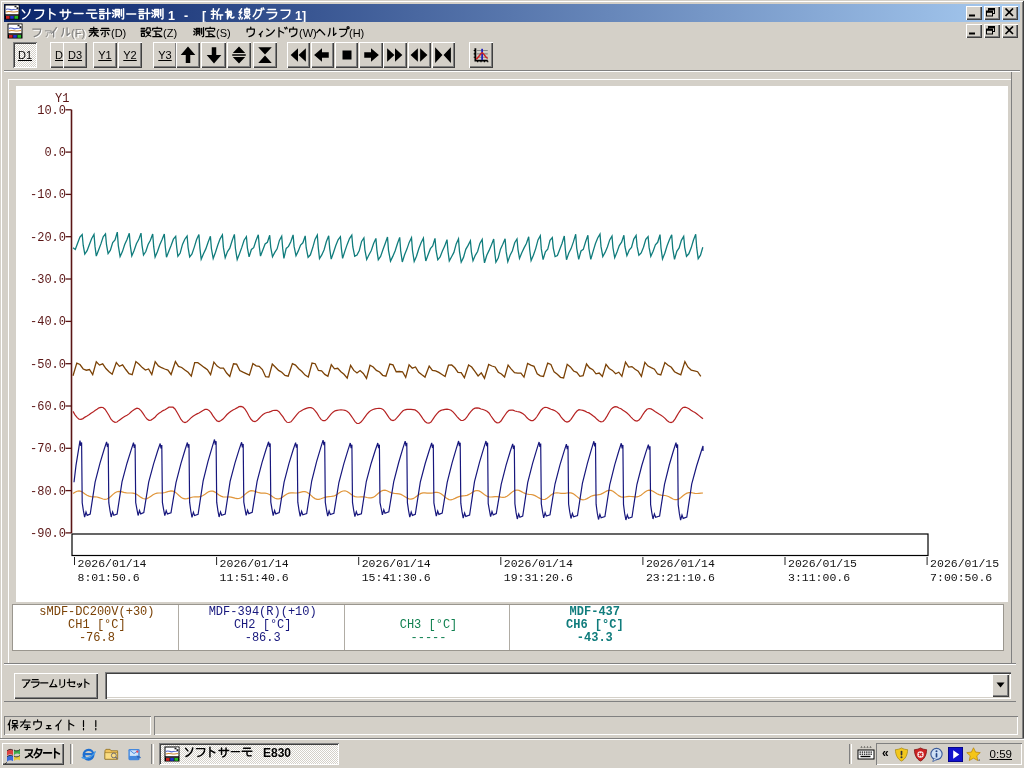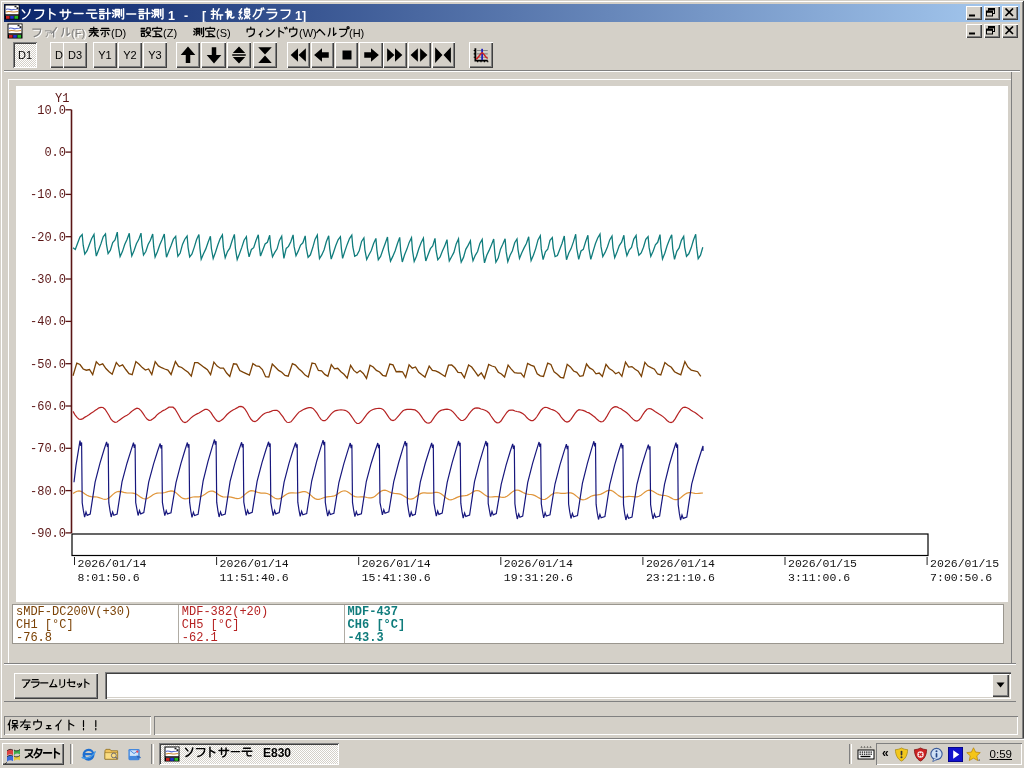--- a/index.html
+++ b/index.html
@@ -14,34 +14,34 @@
   box-shadow: inset 1px 1px 0 #fff, inset -1px -1px 0 #404040, inset -2px -2px 0 #808080;
   font:bold 9px "Liberation Sans"; color:#000; text-align:center; }
 .wbtn svg { position:absolute; left:2px; top:2px; width:11px; height:9px; }
 #menubar { position:absolute; left:4px; top:22px; right:4px; height:18px; background:#d4d0c8; }
 #menubar .appic { position:absolute; left:3px; top:1px; width:16px; height:16px; }
 #toolbar { position:absolute; left:4px; top:40px; right:4px; height:31px; background:#d4d0c8;
   border-bottom:1px solid #808080; box-shadow:0 1px 0 #fff; }
 .tbn { position:absolute; top:2px; height:26px; background:#d4d0c8;
   box-shadow: inset 1px 1px 0 #fff, inset -1px -1px 0 #404040, inset -2px -2px 0 #808080;
   display:flex; align-items:center; justify-content:center;
-  font:11px "Liberation Sans"; color:#000; }
+  font:11px "Liberation Sans"; color:#000;text-decoration:underline; }
 .tbn svg { width:18px; height:18px; }
 .tbn.pressed { box-shadow: inset 1px 1px 0 #808080, inset -1px -1px 0 #fff, inset 2px 2px 0 #404040;
   background-image:conic-gradient(#fff 0 25%, #d4d0c8 0 50%, #fff 0 75%, #d4d0c8 0);
   background-size:2px 2px; }
 #client { position:absolute; left:4px; top:72px; width:1012px; height:591px; background:#d4d0c8; }
 #client::before { content:""; position:absolute; left:4px; top:7px; right:4px; bottom:0;
   border-left:1px solid #fff; border-top:1px solid #fff; }
 #client::after { content:""; position:absolute; right:4px; top:0; bottom:0; width:1px; background:#808080; }
 #chartbox { position:absolute; left:12px; top:14px; width:992px; height:516px; background:#fff; }
 .mono { font-family:"Liberation Mono", monospace; font-size:12px; }
 .mono2 { font-family:"Liberation Mono", monospace; font-size:11.5px; }
-#legend { position:absolute; left:8px; top:532px; width:992px; height:40px; background:#fff;
-  border:1px solid #9a968e; display:flex; }
+#legend { position:absolute; left:8px; top:532px; width:992px; height:47px; background:#fff;
+  border:1px solid #9a968e; display:flex;text-align:center; }
 .lcell { width:165.8px; height:100%; border-right:1px solid #b0aca4; padding:1px 0 0 3px;
   font-family:"Liberation Mono", monospace; font-size:12px; line-height:13px; white-space:pre; }
 .lcell:last-child { border-right:none;font-weight:bold; }
 #alarmrow { position:absolute; left:4px; top:663px; width:1012px; height:39px;
   background:#d4d0c8; border-top:1px solid #808080; border-bottom:1px solid #808080;
   box-shadow: inset 0 1px 0 #fff; }
 #alarmbtn { position:absolute; left:10px; top:9px; width:84px; height:26px; background:#d4d0c8;
   box-shadow: inset 1px 1px 0 #fff, inset -1px -1px 0 #404040, inset -2px -2px 0 #808080; }
 #combo { position:absolute; left:101px; top:8px; width:906px; height:27px; background:#fff;
   box-shadow: inset 1px 1px 0 #808080, inset 2px 2px 0 #404040, inset -1px -1px 0 #fff, inset -2px -2px 0 #d4d0c8; }
@@ -239,21 +239,21 @@
           </svg>
         </div>
     </div>
   </div>
   <div id="toolbar">
       <div class="tbn pressed" style="left:9px;width:24px">D1</div>
       <div class="tbn" style="left:46px;width:24px">D2</div>
       <div class="tbn" style="left:59px;width:24px">D3</div>
       <div class="tbn" style="left:89px;width:24px">Y1</div>
       <div class="tbn" style="left:114px;width:24px">Y2</div>
-      <div class="tbn" style="left:139px;width:24px">Y3</div>
+      <div class="tbn" style="left:149px;width:24px">Y3</div>
       <div class="tbn" style="left:171.7px;width:24.5px">
         <svg viewBox="0 0 16 16">
           <path d="M8 0.5 L14.5 8 H10 V15 H6 V8 H1.5 Z" fill="#000"></path>
         </svg>
       </div>
       <div class="tbn" style="left:197.3px;width:24.5px">
         <svg viewBox="0 0 16 16">
           <path d="M8 15.5 L14.5 8 H10 V1 H6 V8 H1.5 Z" fill="#000"></path>
         </svg>
       </div>
@@ -361,21 +361,22 @@
 <text x="914.1" y="481" class="mono2" fill="#111">2026/01/15</text>
 <text x="914.1" y="494.5" class="mono2" fill="#111">7:00:50.6</text>
 <polyline points="73.0,493.6 75.0,492.2 77.0,491.2 79.0,490.8 81.0,491.3 83.0,492.4 85.0,493.9 87.0,495.2 89.0,496.1 91.0,496.6 93.0,496.8 95.0,496.8 97.0,497.0 99.0,497.6 101.0,498.3 103.0,499.0 105.0,499.3 107.0,499.0 109.0,497.9 111.0,496.3 113.0,494.4 115.0,492.8 117.0,491.7 119.0,491.3 121.0,491.6 123.0,492.1 125.0,492.7 127.0,493.0 129.0,493.0 131.0,493.0 133.0,493.1 135.0,493.6 137.0,494.5 139.0,495.9 141.0,497.4 143.0,498.5 145.0,499.0 147.0,498.6 149.0,497.6 151.0,496.2 153.0,494.8 155.0,493.7 157.0,493.2 159.0,493.0 161.0,493.0 163.0,492.9 165.0,492.5 167.0,491.9 169.0,491.3 171.0,490.9 173.0,491.1 175.0,492.1 177.0,493.6 179.0,495.5 181.0,497.2 183.0,498.4 185.0,498.9 187.0,498.7 189.0,498.2 191.0,497.5 193.0,497.0 195.0,496.8 197.0,496.9 199.0,496.8 201.0,496.4 203.0,495.5 205.0,494.2 207.0,492.8 209.0,491.6 211.0,491.0 213.0,491.1 215.0,492.1 217.0,493.4 219.0,494.9 221.0,496.1 223.0,496.8 225.0,497.0 227.0,497.0 229.0,496.9 231.0,497.2 233.0,497.7 235.0,498.2 237.0,498.6 239.0,498.5 241.0,497.7 243.0,496.3 245.0,494.4 247.0,492.7 249.0,491.4 251.0,490.7 253.0,490.8 255.0,491.4 257.0,492.1 259.0,492.7 261.0,493.1 263.0,493.1 265.0,493.2 267.0,493.5 269.0,494.3 271.0,495.5 273.0,496.9 275.0,498.2 277.0,498.9 279.0,498.9 281.0,498.1 283.0,496.8 285.0,495.3 287.0,494.0 289.0,493.2 291.0,492.9 293.0,492.9 295.0,493.0 297.0,492.9 299.0,492.6 301.0,492.1 303.0,491.6 305.0,491.7 307.0,492.3 309.0,493.7 311.0,495.4 313.0,497.2 315.0,498.6 317.0,499.4 319.0,499.4 321.0,498.8 323.0,498.0 325.0,497.3 327.0,496.8 329.0,496.6 331.0,496.5 333.0,496.2 335.0,495.6 337.0,494.5 339.0,493.1 341.0,491.8 343.0,491.0 345.0,490.8 347.0,491.5 349.0,492.8 351.0,494.3 353.0,495.7 355.0,496.6 357.0,497.0 359.0,497.0 361.0,496.8 363.0,496.8 365.0,497.0 367.0,497.5 369.0,497.9 371.0,497.9 373.0,497.4 375.0,496.2 377.0,494.5 379.0,492.7 381.0,491.2 383.0,490.4 385.0,490.2 387.0,490.8 389.0,491.7 391.0,492.6 393.0,493.2 395.0,493.5 397.0,493.6 399.0,493.9 401.0,494.4 403.0,495.4 405.0,496.7 407.0,498.0 409.0,498.9 411.0,499.2 413.0,498.7 415.0,497.5 417.0,496.0 419.0,494.5 421.0,493.4 423.0,492.9 425.0,492.9 427.0,493.1 429.0,493.2 431.0,493.1 433.0,492.8 435.0,492.4 437.0,492.3 439.0,492.7 441.0,493.7 443.0,495.3 445.0,497.0 447.0,498.6 449.0,499.6 451.0,499.8 453.0,499.3 455.0,498.4 457.0,497.4 459.0,496.6 461.0,496.2 463.0,495.9 465.0,495.7 467.0,495.3 469.0,494.4 471.0,493.2 473.0,491.9 475.0,490.9 477.0,490.5 479.0,490.9 481.0,492.0 483.0,493.5 485.0,495.1 487.0,496.3 489.0,496.9 491.0,497.0 493.0,496.8 495.0,496.6 497.0,496.6 499.0,496.8 501.0,497.2 503.0,497.4 505.0,497.1 507.0,496.2 509.0,494.8 511.0,493.0 513.0,491.4 515.0,490.4 517.0,490.0 519.0,490.4 521.0,491.4 523.0,492.5 525.0,493.4 527.0,494.0 529.0,494.3 531.0,494.5 533.0,494.9 535.0,495.6 537.0,496.7 539.0,497.9 541.0,499.0 543.0,499.5 545.0,499.3 547.0,498.3 549.0,496.8 551.0,495.1 553.0,493.8 555.0,493.0 557.0,492.8 559.0,493.0 561.0,493.3 563.0,493.4 565.0,493.3 567.0,493.0 569.0,492.8 571.0,492.9 573.0,493.6 575.0,495.0 577.0,496.6 579.0,498.2 581.0,499.4 583.0,499.8 585.0,499.5 587.0,498.6 589.0,497.4 591.0,496.3 593.0,495.6 595.0,495.2 597.0,495.0 599.0,494.7 601.0,494.1 603.0,493.1 605.0,492.0 607.0,490.9 609.0,490.3 611.0,490.4 613.0,491.3 615.0,492.8 617.0,494.4 619.0,495.9 621.0,496.8 623.0,497.2 625.0,497.0 627.0,496.7 629.0,496.4 631.0,496.5 633.0,496.7 635.0,496.9 637.0,496.9 639.0,496.3 641.0,495.2 643.0,493.6 645.0,492.0 647.0,490.7 649.0,490.2 651.0,490.4 653.0,491.3 655.0,492.5 657.0,493.7 659.0,494.6 661.0,495.1 663.0,495.3 665.0,495.5 667.0,496.0 669.0,496.8 671.0,497.9 673.0,499.0 675.0,499.7 677.0,499.6 679.0,498.9 681.0,497.5 683.0,495.7 685.0,494.2 687.0,493.1 689.0,492.6 691.0,492.7 693.0,493.0 695.0,493.4 697.0,493.5 699.0,493.3 701.0,493.1 703.0,493.0" fill="none" stroke="#e0953a" stroke-width="1.2" transform="translate(-16 -86)"></polyline>
 <polyline points="73.0,247.7 75.3,249.4 77.6,243.2 79.9,237.1 82.2,234.5 83.2,245.2 84.8,254.0 87.1,250.7 89.4,244.5 91.7,238.5 94.0,234.4 95.0,246.4 96.3,256.1 98.6,249.9 100.9,243.9 103.2,236.8 105.5,233.9 106.5,244.7 108.1,253.5 110.4,250.2 112.7,242.5 115.0,239.9 117.3,232.1 118.3,245.6 120.1,256.6 122.4,251.6 124.7,244.6 127.0,239.5 129.3,233.3 130.3,245.7 131.8,255.9 134.1,250.4 136.4,243.7 138.7,239.6 141.0,233.1 142.0,245.1 143.5,255.0 145.8,251.5 148.1,244.5 150.4,240.2 152.7,234.0 153.7,246.7 155.1,257.0 157.4,251.7 159.7,245.0 162.0,239.8 164.3,234.1 165.3,246.8 166.5,257.2 168.8,251.2 171.1,245.4 173.4,239.2 175.7,236.4 176.7,247.3 177.9,256.3 180.2,253.0 182.5,244.4 184.8,239.2 187.1,236.0 188.1,247.6 189.7,257.0 192.0,253.9 194.3,247.1 196.6,239.6 198.9,234.6 199.9,248.1 201.2,259.2 203.5,253.8 205.8,248.9 208.1,242.2 210.4,236.2 211.4,248.5 213.2,258.5 215.5,252.2 217.8,245.0 220.1,238.8 222.4,234.9 223.4,247.4 225.2,257.7 227.5,251.6 229.8,248.1 232.1,240.8 234.4,234.4 235.4,248.3 237.2,259.6 239.5,253.8 241.8,247.4 244.1,240.2 246.4,236.6 247.4,247.8 249.1,256.9 251.4,249.5 253.7,247.7 256.0,240.5 258.3,234.8 259.3,246.5 260.5,256.1 262.8,249.9 265.1,243.9 267.4,242.3 269.7,235.2 270.7,247.1 272.5,256.8 274.8,252.4 277.1,248.8 279.4,240.4 281.7,236.2 282.7,248.4 283.9,258.3 286.2,248.4 288.5,246.4 290.8,241.7 293.1,234.9 294.1,246.4 296.0,255.8 298.3,250.9 300.6,245.0 302.9,242.8 305.2,235.9 306.2,247.7 308.1,257.3 310.4,254.8 312.7,247.8 315.0,239.4 317.3,235.0 318.3,247.9 319.5,258.5 321.8,254.9 324.1,249.7 326.4,241.5 328.7,235.7 329.7,248.6 331.2,259.1 333.5,252.5 335.8,245.5 338.1,239.8 340.4,236.7 341.4,248.6 342.6,258.3 344.9,251.1 347.2,244.4 349.5,238.6 351.8,235.1 352.8,246.7 354.7,256.2 357.0,255.1 359.3,250.5 361.6,241.4 363.9,238.0 364.9,249.8 366.7,259.5 369.0,254.8 371.3,250.5 373.6,243.6 375.9,238.4 376.9,250.1 378.3,259.7 380.6,256.5 382.9,249.8 385.2,243.6 387.5,237.0 388.5,250.3 390.5,261.1 392.8,256.4 395.1,250.9 397.4,243.8 399.7,237.4 400.7,250.9 402.3,262.0 404.6,254.8 406.9,249.1 409.2,242.4 411.5,237.7 412.5,250.7 414.2,261.4 416.5,256.2 418.8,248.7 421.1,242.8 423.4,238.1 424.4,250.6 425.8,260.9 428.1,254.8 430.4,248.7 432.7,245.9 435.0,238.4 436.0,250.2 437.8,259.8 440.1,257.0 442.4,251.1 444.7,246.1 447.0,239.6 448.0,251.3 449.3,260.9 451.6,256.7 453.9,252.4 456.2,243.9 458.5,238.9 459.5,251.7 461.2,262.2 463.5,257.4 465.8,249.3 468.1,245.4 470.4,240.8 471.4,251.8 473.0,260.8 475.3,255.3 477.6,251.5 479.9,243.4 482.2,239.4 483.2,252.3 484.5,262.8 486.8,255.2 489.1,250.4 491.4,245.0 493.7,239.0 494.7,251.8 495.9,262.2 498.2,258.1 500.5,249.1 502.8,244.2 505.1,238.8 506.1,251.4 507.8,261.7 510.1,255.3 512.4,250.7 514.7,242.7 517.0,238.9 518.0,249.6 519.5,258.4 521.8,252.8 524.1,247.9 526.4,243.5 528.7,236.7 529.7,249.8 531.1,260.5 533.4,255.2 535.7,248.6 538.0,239.9 540.3,235.8 541.3,248.9 543.1,259.6 545.4,251.8 547.7,249.3 550.0,240.4 552.3,237.7 553.3,248.1 555.1,256.6 557.4,255.6 559.7,249.5 562.0,243.5 564.3,236.0 565.3,249.1 566.5,259.8 568.8,253.0 571.1,248.6 573.4,241.9 575.7,234.3 576.7,248.1 578.7,259.3 581.0,251.0 583.3,249.4 585.6,241.8 587.9,235.3 588.9,248.5 590.8,259.3 593.1,251.4 595.4,243.7 597.7,238.0 600.0,234.1 601.0,246.4 602.8,256.5 605.1,252.4 607.4,246.9 609.7,239.9 612.0,236.1 613.0,248.0 614.7,257.7 617.0,252.0 619.3,245.6 621.6,242.2 623.9,235.3 624.9,246.5 626.9,255.7 629.2,250.2 631.5,247.5 633.8,239.1 636.1,235.5 637.1,246.4 638.9,255.3 641.2,253.0 643.5,247.2 645.8,239.4 648.1,236.6 649.1,247.4 650.8,256.3 653.1,251.2 655.4,244.8 657.7,242.3 660.0,234.6 661.0,248.0 662.5,258.9 664.8,253.2 667.1,245.7 669.4,239.8 671.7,234.7 672.7,248.3 674.5,259.4 676.8,251.3 679.1,247.9 681.4,240.3 683.7,236.4 684.7,247.3 686.5,256.3 688.8,253.8 691.1,248.1 693.4,240.2 695.7,234.3 696.7,247.7 698.2,258.7 700.5,255.2 702.8,247.3" fill="none" stroke="#107c7c" stroke-width="1.3" transform="translate(-16 -86)"></polyline>
 <polyline points="73.0,375.8 76.8,363.1 80.0,364.5 83.2,369.0 86.3,370.2 89.5,369.5 92.7,374.6 96.3,361.8 99.5,365.1 102.7,363.8 105.9,368.5 109.1,371.7 112.2,374.2 116.3,362.6 119.4,366.3 122.6,364.9 125.8,369.5 129.0,373.7 132.2,374.6 135.9,361.6 139.1,364.2 142.3,367.6 145.4,370.0 148.6,369.0 151.8,374.5 155.2,361.7 158.4,365.9 161.6,367.7 164.7,369.0 167.9,370.1 171.1,374.5 175.4,361.6 178.5,366.4 181.7,367.5 184.9,370.0 188.1,372.3 191.3,376.1 194.7,362.7 197.8,362.6 201.0,364.9 204.2,367.4 207.4,369.6 210.6,374.7 213.9,362.2 217.1,366.1 220.3,368.2 223.5,368.1 226.6,373.0 229.8,376.5 233.5,363.8 236.6,364.1 239.8,370.5 243.0,372.1 246.2,373.6 249.4,375.1 252.9,363.5 256.1,365.8 259.2,366.3 262.4,369.6 265.6,376.7 268.8,377.1 272.3,364.1 275.5,367.2 278.6,370.4 281.8,372.3 285.0,375.5 288.2,376.2 292.4,363.6 295.5,365.1 298.7,368.8 301.9,371.5 305.1,375.1 308.3,377.0 312.0,363.0 315.2,363.7 318.4,370.5 321.6,370.9 324.8,374.4 327.9,376.2 331.3,364.7 334.5,368.9 337.7,368.3 340.9,371.7 344.0,374.3 347.2,378.2 350.6,365.4 353.8,370.4 357.0,373.0 360.1,370.5 363.3,373.5 366.5,378.4 370.0,365.3 373.2,367.0 376.4,370.4 379.6,372.0 382.7,375.3 385.9,376.1 389.8,364.1 393.0,364.9 396.2,371.7 399.3,371.5 402.5,371.8 405.7,377.4 409.1,364.8 412.3,368.2 415.5,367.0 418.7,372.3 421.9,374.8 425.0,377.1 429.2,366.0 432.4,370.3 435.6,370.9 438.8,372.4 442.0,374.5 445.1,376.5 448.5,365.2 451.7,365.0 454.8,367.8 458.0,372.3 461.2,372.7 464.4,377.8 468.6,365.0 471.7,367.0 474.9,371.4 478.1,375.9 481.3,372.8 484.5,378.3 488.7,364.5 491.9,366.0 495.1,367.0 498.3,372.2 501.4,374.0 504.6,377.0 508.1,365.1 511.3,369.1 514.5,372.7 517.7,373.1 520.9,373.2 524.0,377.1 527.6,363.4 530.8,365.1 534.0,366.3 537.2,373.8 540.3,375.8 543.5,376.5 547.7,363.1 550.9,364.5 554.1,371.9 557.3,374.2 560.5,377.3 563.6,377.9 567.2,364.3 570.4,366.9 573.6,371.0 576.8,372.4 579.9,376.3 583.1,375.6 586.5,364.0 589.6,367.9 592.8,369.7 596.0,373.8 599.2,373.0 602.4,376.4 606.0,364.4 609.2,368.5 612.4,370.4 615.6,373.8 618.8,372.2 621.9,376.3 625.5,362.2 628.7,367.1 631.9,366.6 635.1,369.3 638.2,371.2 641.4,376.3 644.9,362.4 648.0,366.1 651.2,367.7 654.4,369.2 657.6,374.0 660.8,374.9 664.9,362.5 668.1,365.2 671.3,367.3 674.5,371.7 677.6,373.4 680.8,374.8 684.9,361.6 688.0,367.2 691.2,370.1 694.4,370.8 697.6,371.7 700.8,376.4" fill="none" stroke="#7b4206" stroke-width="1.3" transform="translate(-16 -86)"></polyline>
 <polyline points="73.0,411.4 75.0,414.8 77.0,417.4 79.0,419.1 81.0,419.3 83.0,418.6 85.0,417.1 87.0,416.0 89.0,414.8 91.0,413.3 93.0,412.1 95.0,410.5 97.0,409.3 99.0,407.8 101.0,407.3 103.0,407.5 105.0,409.2 107.0,412.2 109.0,415.5 111.0,419.2 113.0,421.3 115.0,422.3 117.0,422.0 119.0,420.4 121.0,418.9 123.0,417.5 125.0,416.3 127.0,415.2 129.0,413.9 131.0,412.0 133.0,410.4 135.0,409.1 137.0,408.2 139.0,408.8 141.0,410.6 143.0,413.4 145.0,416.5 147.0,419.0 149.0,420.3 151.0,420.1 153.0,418.8 155.0,417.2 157.0,414.9 159.0,413.2 161.0,412.1 163.0,410.6 165.0,409.8 167.0,408.5 169.0,407.2 171.0,407.0 173.0,407.2 175.0,409.0 177.0,412.2 179.0,415.8 181.0,419.5 183.0,421.8 185.0,422.5 187.0,421.8 189.0,419.9 191.0,417.9 193.0,416.2 195.0,414.9 197.0,413.9 199.0,413.0 201.0,411.7 203.0,410.4 205.0,409.4 207.0,409.3 209.0,410.4 211.0,412.6 213.0,415.9 215.0,418.7 217.0,420.9 219.0,421.5 221.0,420.6 223.0,419.1 225.0,416.8 227.0,414.5 229.0,412.7 231.0,411.3 233.0,409.9 235.0,409.0 237.0,407.9 239.0,406.7 241.0,406.4 243.0,407.1 245.0,409.1 247.0,412.3 249.0,416.0 251.0,419.3 253.0,421.2 255.0,421.7 257.0,420.6 259.0,418.5 261.0,416.4 263.0,414.5 265.0,413.3 267.0,412.5 269.0,412.1 271.0,411.4 273.0,410.5 275.0,410.4 277.0,410.3 279.0,411.7 281.0,414.3 283.0,416.9 285.0,420.2 287.0,422.3 289.0,422.5 291.0,421.8 293.0,419.4 295.0,416.8 297.0,414.4 299.0,412.1 301.0,410.9 303.0,409.7 305.0,408.9 307.0,408.1 309.0,407.6 311.0,407.6 313.0,408.4 315.0,410.6 317.0,413.2 319.0,416.5 321.0,419.4 323.0,420.7 325.0,420.7 327.0,419.1 329.0,416.7 331.0,414.2 333.0,412.2 335.0,410.8 337.0,410.4 339.0,410.0 341.0,409.9 343.0,410.0 345.0,410.3 347.0,411.2 349.0,412.9 351.0,415.6 353.0,418.5 355.0,421.6 357.0,423.4 359.0,423.5 361.0,422.1 363.0,419.6 365.0,416.9 367.0,414.2 369.0,412.0 371.0,410.4 373.0,409.5 375.0,408.9 377.0,408.5 379.0,408.3 381.0,408.5 383.0,409.4 385.0,411.7 387.0,414.7 389.0,417.6 391.0,419.9 393.0,420.5 395.0,419.8 397.0,417.7 399.0,415.3 401.0,412.8 403.0,410.8 405.0,409.8 407.0,409.3 409.0,409.3 411.0,409.4 413.0,409.6 415.0,409.9 417.0,411.2 419.0,413.1 421.0,415.9 423.0,418.8 425.0,421.5 427.0,423.0 429.0,423.2 431.0,422.0 433.0,419.1 435.0,416.2 437.0,413.6 439.0,411.5 441.0,410.4 443.0,409.8 445.0,409.3 447.0,409.1 449.0,409.5 451.0,410.2 453.0,411.9 455.0,414.2 457.0,416.6 459.0,418.7 461.0,420.4 463.0,420.5 465.0,419.3 467.0,417.0 469.0,413.9 471.0,411.4 473.0,409.3 475.0,408.2 477.0,407.9 479.0,408.1 481.0,409.0 483.0,409.5 485.0,410.2 487.0,411.3 489.0,413.0 491.0,416.0 493.0,418.8 495.0,421.5 497.0,422.8 499.0,422.6 501.0,421.0 503.0,417.9 505.0,415.0 507.0,412.2 509.0,410.4 511.0,410.1 513.0,410.2 515.0,411.0 517.0,411.5 519.0,411.8 521.0,412.6 523.0,413.7 525.0,415.4 527.0,417.8 529.0,419.6 531.0,420.6 533.0,420.7 535.0,419.0 537.0,416.5 539.0,413.4 541.0,410.2 543.0,408.3 545.0,407.3 547.0,407.5 549.0,408.4 551.0,409.3 553.0,409.9 555.0,410.8 557.0,412.1 559.0,414.0 561.0,416.8 563.0,419.3 565.0,421.2 567.0,422.1 569.0,421.4 571.0,419.3 573.0,416.3 575.0,413.3 577.0,411.0 579.0,409.7 581.0,410.0 583.0,410.4 585.0,411.1 587.0,412.2 589.0,412.9 591.0,414.2 593.0,415.8 595.0,417.3 597.0,419.3 599.0,421.0 601.0,421.9 603.0,421.5 605.0,419.3 607.0,416.1 609.0,412.5 611.0,409.3 613.0,407.6 615.0,406.6 617.0,406.9 619.0,408.0 621.0,408.8 623.0,410.3 625.0,411.6 627.0,413.0 629.0,414.9 631.0,417.1 633.0,419.1 635.0,420.7 637.0,421.1 639.0,420.1 641.0,417.6 643.0,414.3 645.0,411.5 647.0,409.3 649.0,408.5 651.0,408.9 653.0,410.1 655.0,411.5 657.0,412.8 659.0,414.1 661.0,415.2 663.0,416.6 665.0,418.4 667.0,420.5 669.0,422.0 671.0,422.6 673.0,421.7 675.0,419.1 677.0,415.6 679.0,412.3 681.0,409.3 683.0,407.5 685.0,407.1 687.0,407.7 689.0,408.7 691.0,410.2 693.0,411.5 695.0,412.5 697.0,414.0 699.0,415.6 701.0,417.2 703.0,418.8" fill="none" stroke="#b52222" stroke-width="1.2" transform="translate(-16 -86)"></polyline>
 <polyline points="74.0,482.3 76.0,465.4 80.0,440.7 80.8,445.8 81.6,442.4 82.2,502.8 83.4,510.7 84.6,517.1 86.0,512.0 87.2,515.4 90.2,514.1 95.1,482.2 100.0,463.1 104.1,449.5 106.6,441.9 107.4,447.0 108.2,443.6 108.8,502.7 110.0,510.6 111.2,517.0 112.6,511.9 113.8,515.3 117.1,514.0 122.0,481.8 127.0,463.2 131.1,450.1 133.5,442.7 134.3,447.8 135.1,444.4 135.7,502.5 136.9,509.2 138.1,515.5 139.5,510.5 140.7,513.9 143.8,512.6 148.7,482.1 153.6,463.8 157.7,450.7 160.2,443.5 161.0,448.5 161.8,445.1 162.4,502.4 163.6,509.3 164.8,515.6 166.2,510.6 167.4,513.9 171.0,512.7 176.0,482.7 180.9,463.6 185.0,450.0 187.4,442.5 188.2,447.6 189.0,444.2 189.6,502.2 190.8,511.0 192.0,517.3 193.4,512.2 194.6,515.6 198.1,514.3 203.1,481.2 208.0,461.4 212.1,447.3 214.5,439.5 215.3,444.6 216.1,441.2 216.7,502.2 217.9,510.6 219.1,517.0 220.5,511.9 221.7,515.3 225.2,514.0 230.1,481.4 235.0,462.8 239.1,449.6 241.6,442.3 242.4,447.3 243.2,444.0 243.8,502.1 245.0,508.9 246.2,515.3 247.6,510.2 248.8,513.6 252.2,512.3 257.1,481.4 262.0,462.6 266.1,449.2 268.6,441.8 269.4,446.9 270.2,443.5 270.8,502.1 272.0,509.2 273.2,515.6 274.6,510.5 275.8,513.9 279.2,512.6 284.1,482.2 289.0,463.4 293.1,450.0 295.6,442.6 296.4,447.7 297.2,444.3 297.8,502.2 299.0,510.1 300.2,516.4 301.6,511.3 302.8,514.7 306.7,513.5 311.7,481.0 316.6,461.6 320.7,447.8 323.1,440.1 323.9,445.2 324.7,441.8 325.3,502.3 326.5,509.8 327.7,516.2 329.1,511.1 330.3,514.5 333.9,513.2 338.9,482.5 343.8,463.8 347.9,450.4 350.3,443.0 351.1,448.1 351.9,444.7 352.5,502.4 353.7,510.3 354.9,516.6 356.3,511.6 357.5,514.9 361.4,513.7 366.3,481.5 371.2,463.2 375.3,450.2 377.8,443.0 378.6,448.1 379.4,444.7 380.0,502.6 381.2,508.5 382.4,514.9 383.8,509.8 385.0,513.2 388.8,511.9 393.7,481.9 398.7,462.5 402.8,448.7 405.2,441.1 406.0,446.2 406.8,442.8 407.4,502.7 408.6,510.8 409.8,517.1 411.2,512.0 412.4,515.4 415.3,514.2 420.3,482.2 425.2,463.5 429.3,450.3 431.7,442.9 432.5,448.0 433.3,444.6 433.9,502.9 435.1,509.7 436.3,516.1 437.7,511.0 438.9,514.4 442.2,513.1 447.2,482.4 452.1,462.8 456.2,448.8 458.6,441.0 459.4,446.1 460.2,442.7 460.8,503.2 462.0,511.7 463.2,518.1 464.6,513.0 465.8,516.4 469.6,515.1 474.5,481.6 479.5,462.3 483.6,448.6 486.0,441.0 486.8,446.1 487.6,442.7 488.2,503.4 489.4,510.2 490.6,516.6 492.0,511.5 493.2,514.9 496.3,513.6 501.2,484.3 506.1,465.1 510.2,451.5 512.7,443.9 513.5,449.0 514.3,445.6 514.9,503.6 516.1,512.7 517.3,519.0 518.7,514.0 519.9,517.3 522.7,516.1 527.7,482.7 532.6,463.3 536.7,449.6 539.1,442.0 539.9,447.0 540.7,443.6 541.3,503.8 542.5,511.5 543.7,517.8 545.1,512.7 546.3,516.1 550.0,514.8 555.0,484.0 559.9,465.1 564.0,451.6 566.4,444.1 567.2,449.2 568.0,445.8 568.6,504.0 569.8,512.2 571.0,518.5 572.4,513.4 573.6,516.8 577.5,515.5 582.4,483.4 587.4,463.4 591.5,449.1 593.9,441.3 594.7,446.3 595.5,443.0 596.1,504.2 597.3,513.2 598.5,519.5 599.9,514.4 601.1,517.8 604.9,516.6 609.8,484.5 614.7,464.9 618.8,451.0 621.3,443.3 622.1,448.4 622.9,445.0 623.5,504.4 624.7,513.7 625.9,520.0 627.3,514.9 628.5,518.3 632.0,517.0 636.9,484.5 641.8,465.5 645.9,452.1 648.4,444.6 649.2,449.7 650.0,446.3 650.6,504.5 651.8,512.6 653.0,519.0 654.4,513.9 655.6,517.3 659.6,516.0 664.5,484.3 669.4,464.5 673.5,450.5 676.0,442.7 676.8,447.8 677.6,444.4 678.2,504.6 679.4,513.7 680.6,520.1 682.0,515.0 683.2,518.4 686.8,517.1 691.7,484.1 696.6,466.0 700.7,453.0 703.0,445.9 703.0,450.9" fill="none" stroke="#17177d" stroke-width="1.2" transform="translate(-16 -86)"></polyline>
 </svg></div>
     <div id="legend">
         <div class="lcell" style="color:#7b4206"><div>sMDF-DC200V(+30)​</div><div>CH1 [°C]</div><div>-76.8</div></div>
-        <div class="lcell" style="color:#b52222"><div>MDF-382(+20)​</div><div>CH5 [°C]</div><div>-62.1</div></div>
+        <div class="lcell" style="color:#17177d"><div>MDF-394(R)(+10)​</div><div>CH2 [°C]</div><div>-86.3</div></div>
+        <div class="lcell" style="color:#108050"><div>​</div><div>CH3 [°C]</div><div>-----</div></div>
         <div class="lcell" style="color:#107c7c"><div>MDF-437​</div><div>CH6 [°C]</div><div>-43.3</div></div>
       </div>
   </div>
   <div id="alarmrow">
     <div id="alarmbtn">
         <svg width="84" height="24" style="position:absolute;left:0;top:0">
           <use href="#g6" transform="translate(7.0 5.0) scale(0.6562)" stroke="#000" stroke-width="1.75" stroke-linecap="round" stroke-linejoin="round"></use>
           <use href="#g7" transform="translate(16.0 5.0) scale(0.6562)" stroke="#000" stroke-width="1.75" stroke-linecap="round" stroke-linejoin="round"></use>
           <use href="#g4" transform="translate(25.0 5.0) scale(0.6562)" stroke="#000" stroke-width="1.75" stroke-linecap="round" stroke-linejoin="round"></use>
           <use href="#g8" transform="translate(34.0 5.0) scale(0.6562)" stroke="#000" stroke-width="1.75" stroke-linecap="round" stroke-linejoin="round"></use>

